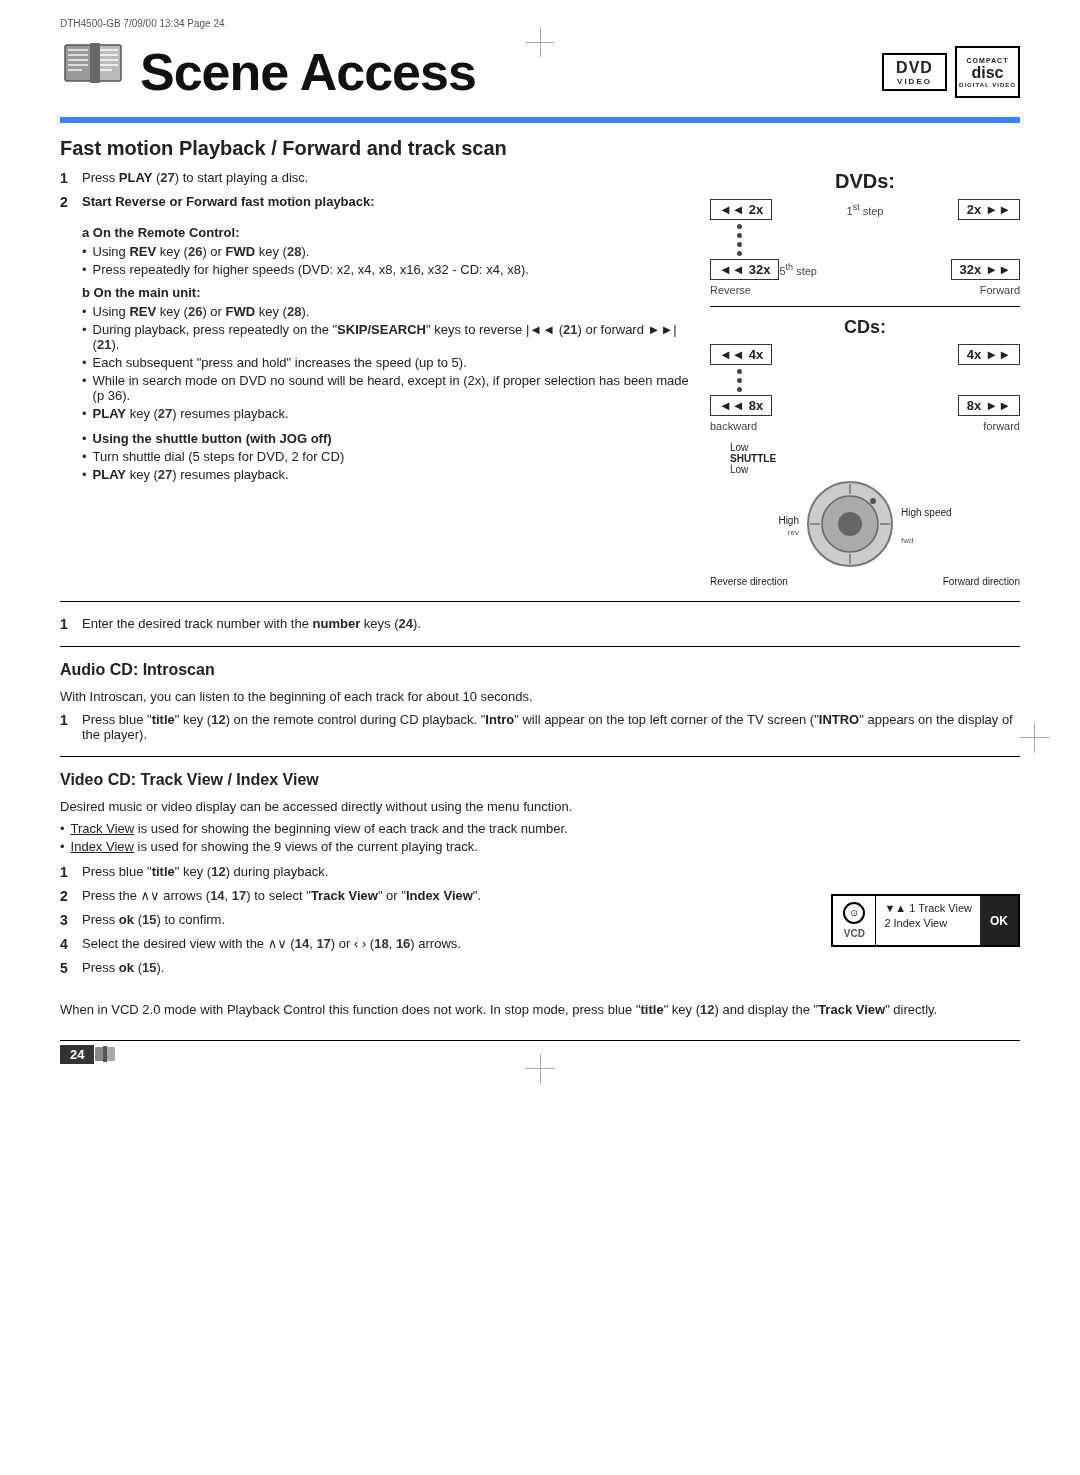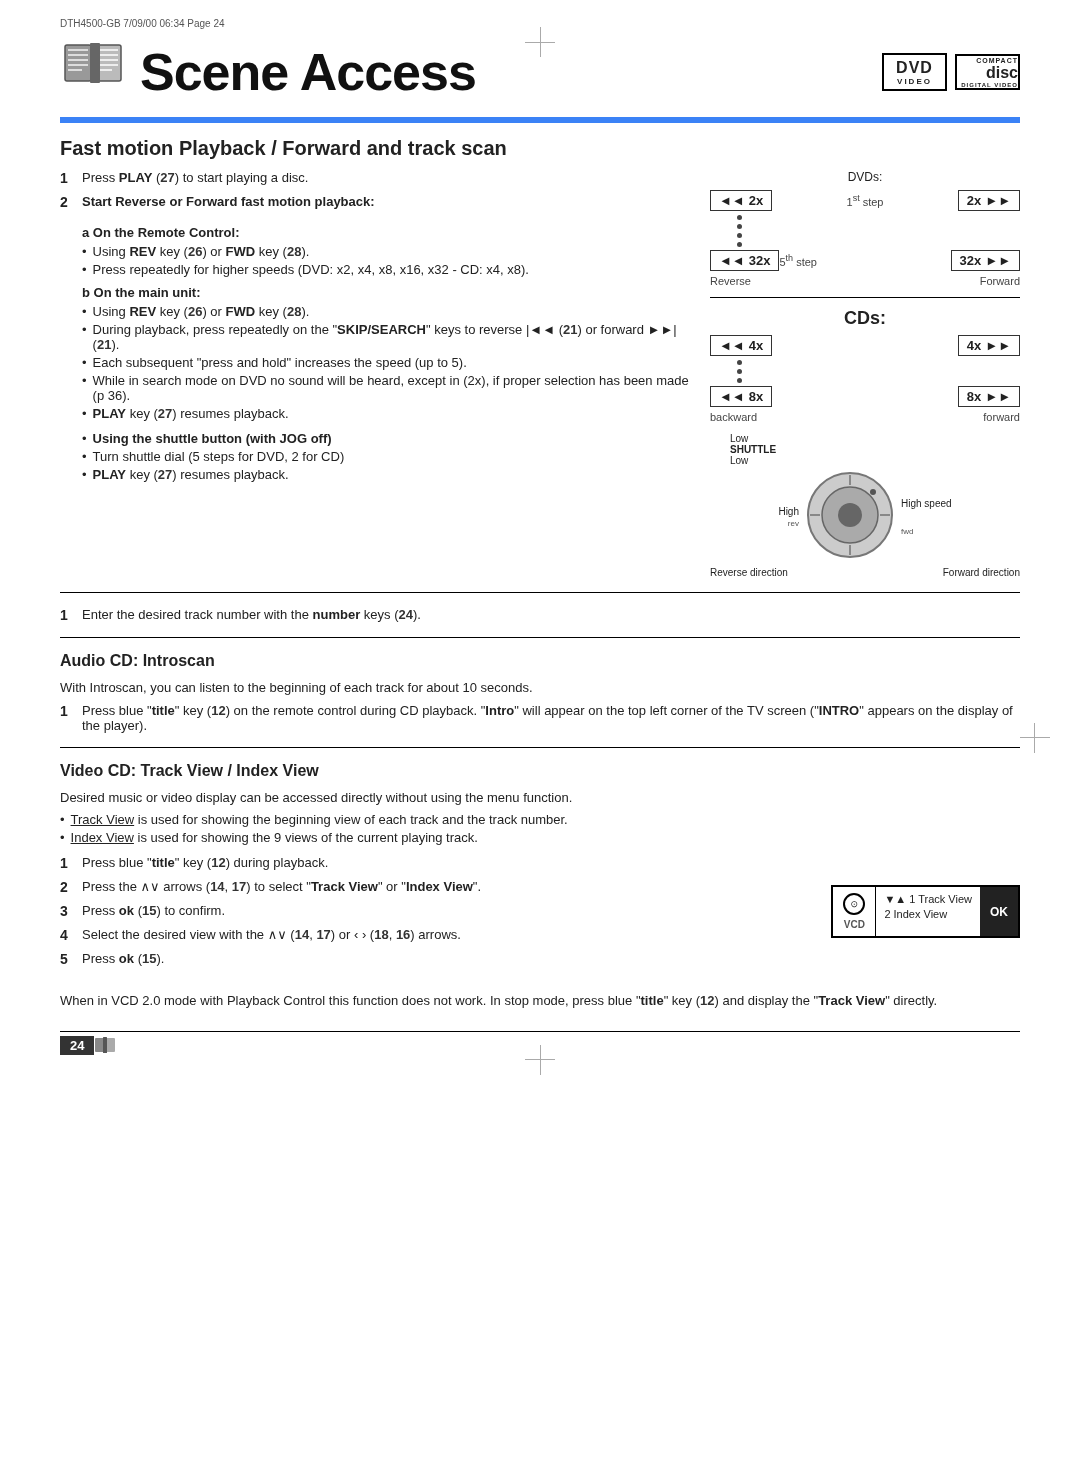--- a/index.html
+++ b/index.html
@@ -92,24 +92,24 @@
       letter-spacing: 2px;
     }
 
     .disc-logo {
       border: 2px solid #000;
       padding: 4px 0;
       font-size: 11px;
       font-weight: bold;
       text-align: center;
       width: 65px;
-      height: 36px;
+      height: 52px;
       display: flex;
       flex-direction: column;
-      align-items: flex-end;
+      align-items: center;
       justify-content: center;
     }
 
     .disc-logo .compact-text {
       font-size: 7px;
       letter-spacing: 1px;
     }
 
     .disc-logo .disc-text {
       font-size: 16px;
@@ -251,22 +251,22 @@
       align-items: center;
       margin-top: 20px;
       border-top: 1px solid #000;
       padding-top: 4px;
     }
 
     .inline-bold { font-weight: 900; }
     .underline { text-decoration: underline; }
 
     .dvds-heading {
-      font-size: 12px;
-      font-weight: 400;
+      font-size: 20px;
+      font-weight: 700;
       text-align: center;
       margin-bottom: 6px;
     }
 
     .cds-heading {
       font-size: 18px;
       font-weight: 900;
       text-align: center;
       margin-bottom: 6px;
     }
@@ -280,21 +280,21 @@
       font-size: 9px;
       vertical-align: super;
     }
   </style>
 </head>
 <body>
 
 <div class="page-container">
 
   <div class="page-header">
-    <span>DTH4500-GB   7/09/00  06:34   Page 24</span>
+    <span>DTH4500-GB   7/09/00  13:34   Page 24</span>
   </div>
 
   <div style="position:relative; height:0;">
     <div style="position:absolute; left:50%; top:-10px; width:1px; height:30px; background:#aaa;"></div>
     <div style="position:absolute; left:calc(50% - 15px); top:5px; height:1px; width:30px; background:#aaa;"></div>
   </div>
 
   <div class="title-section">
     <div class="title-left">
 

